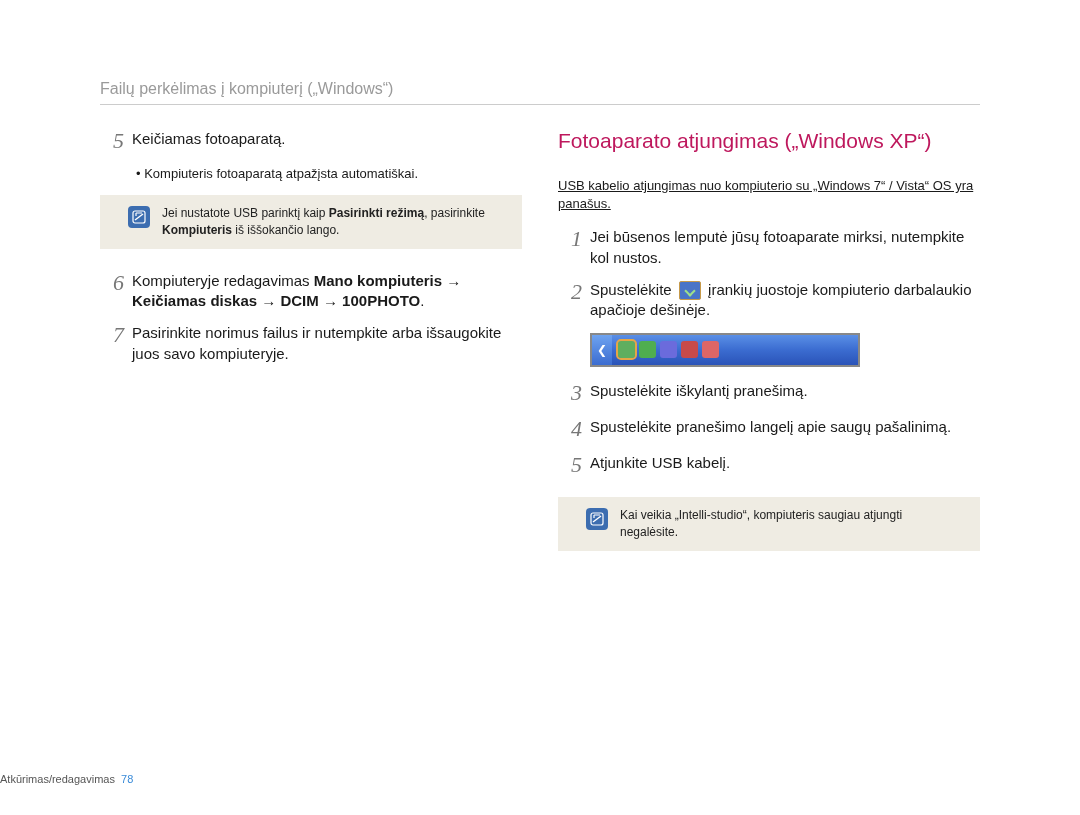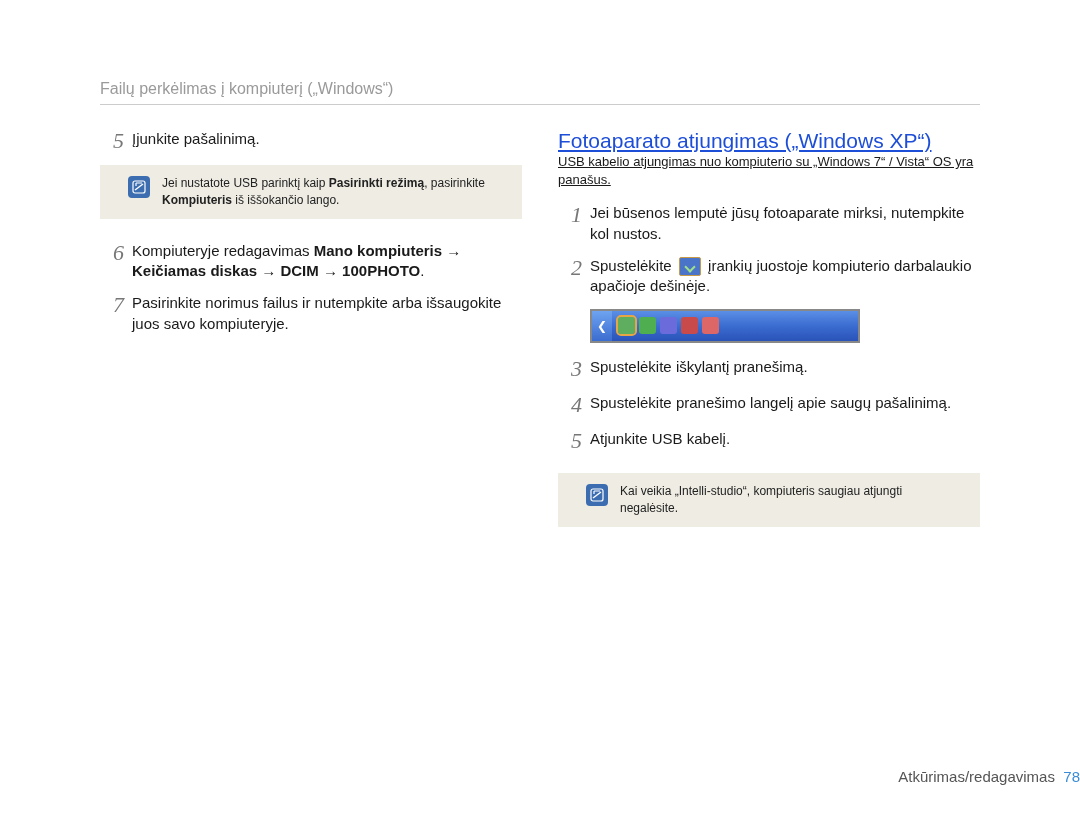--- a/index.html
+++ b/index.html
@@ -83,24 +83,23 @@
     margin-top: 1px;
   }
   .note-icon svg { display: block; }
   .note-text {
     font-size: 12px;
     line-height: 1.4;
     color: #222;
   }
   .section-heading {
     font-size: 21px;
-    color: #1d4ed8;
+    color: #be185d;
     font-weight: normal;
-    margin-bottom: 0;
-    text-decoration: underline;
+    margin-bottom: 24px;
   }
   .section-sub {
     font-size: 13px;
     line-height: 1.4;
     margin-bottom: 14px;
     text-decoration: underline;
   }
   .inline-icon {
     display: inline-block;
     width: 22px;
@@ -161,43 +160,44 @@
     color: #fff;
     font-size: 14px;
     letter-spacing: 0.5px;
     margin-top: 48px;
   }
   .footer {
     position: absolute;
     bottom: 30px;
     left: 0;
     width: 100%;
-    text-align: right;
-    font-size: 15px;
+    text-align: left;
+    font-size: 11px;
     color: #555;
   }
   .pgnum { color: #3a8bd8; }
   b { font-weight: bold; }
 </style>
 </head>
 <body>
 
 <div class="page">
 
   <div class="header-title">Failų perkėlimas į kompiuterį („Windows“)</div>
   <hr class="header-line">
 
   <div class="columns">
 
     <div class="col">
 
       <div class="step">
         <div class="step-num">5</div>
-        <div class="step-body">Įjunkite pašalinimą.</div>
-      </div>
+        <div class="step-body">Keičiamas fotoaparatą.</div>
+      </div>
+      <div class="sub-bullet">Kompiuteris fotoaparatą atpažįsta automatiškai.</div>
 
       <div class="note-box">
         <div class="note-icon">
           <svg width="14" height="14" viewBox="0 0 14 14">
             <rect x="1" y="1" width="12" height="12" rx="2" fill="none" stroke="#fff" stroke-width="1.2"></rect>
             <path d="M4 3 L10 3 M4 3 L4 6" stroke="#fff" stroke-width="1.2" fill="none"></path>
             <path d="M3 10 L11 4" stroke="#fff" stroke-width="1.4"></path>
           </svg>
         </div>
         <div class="note-text">

